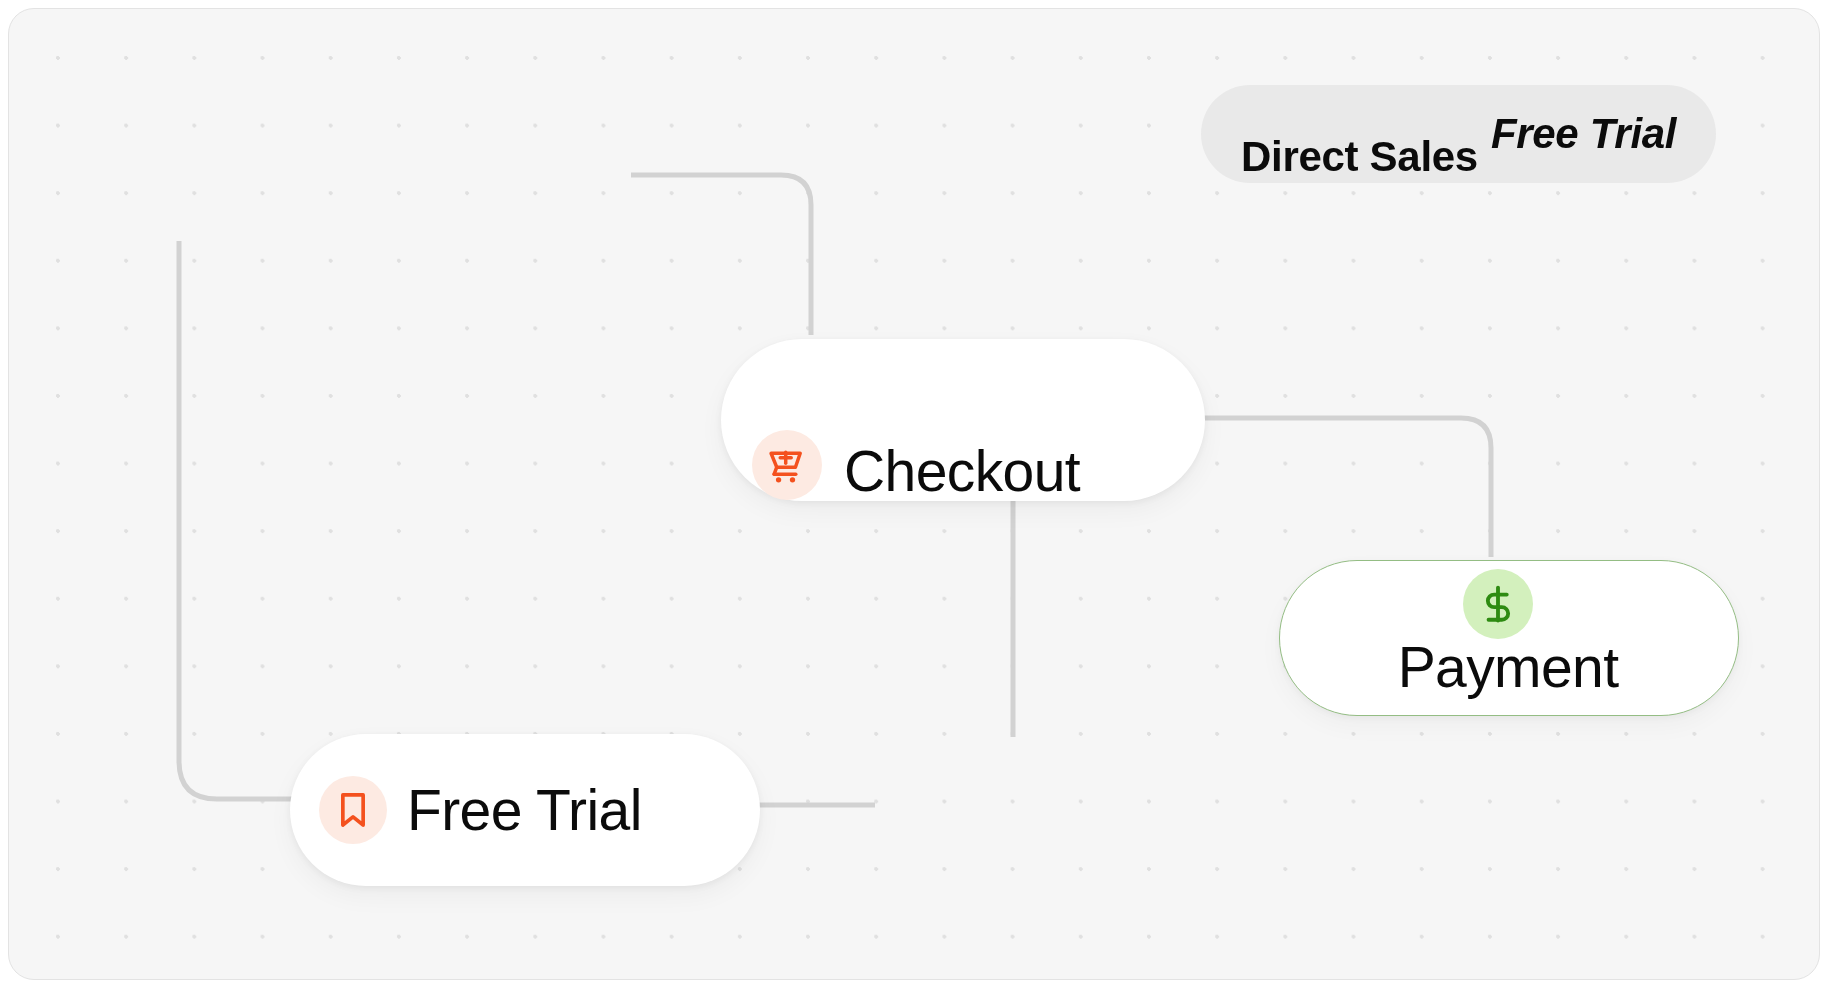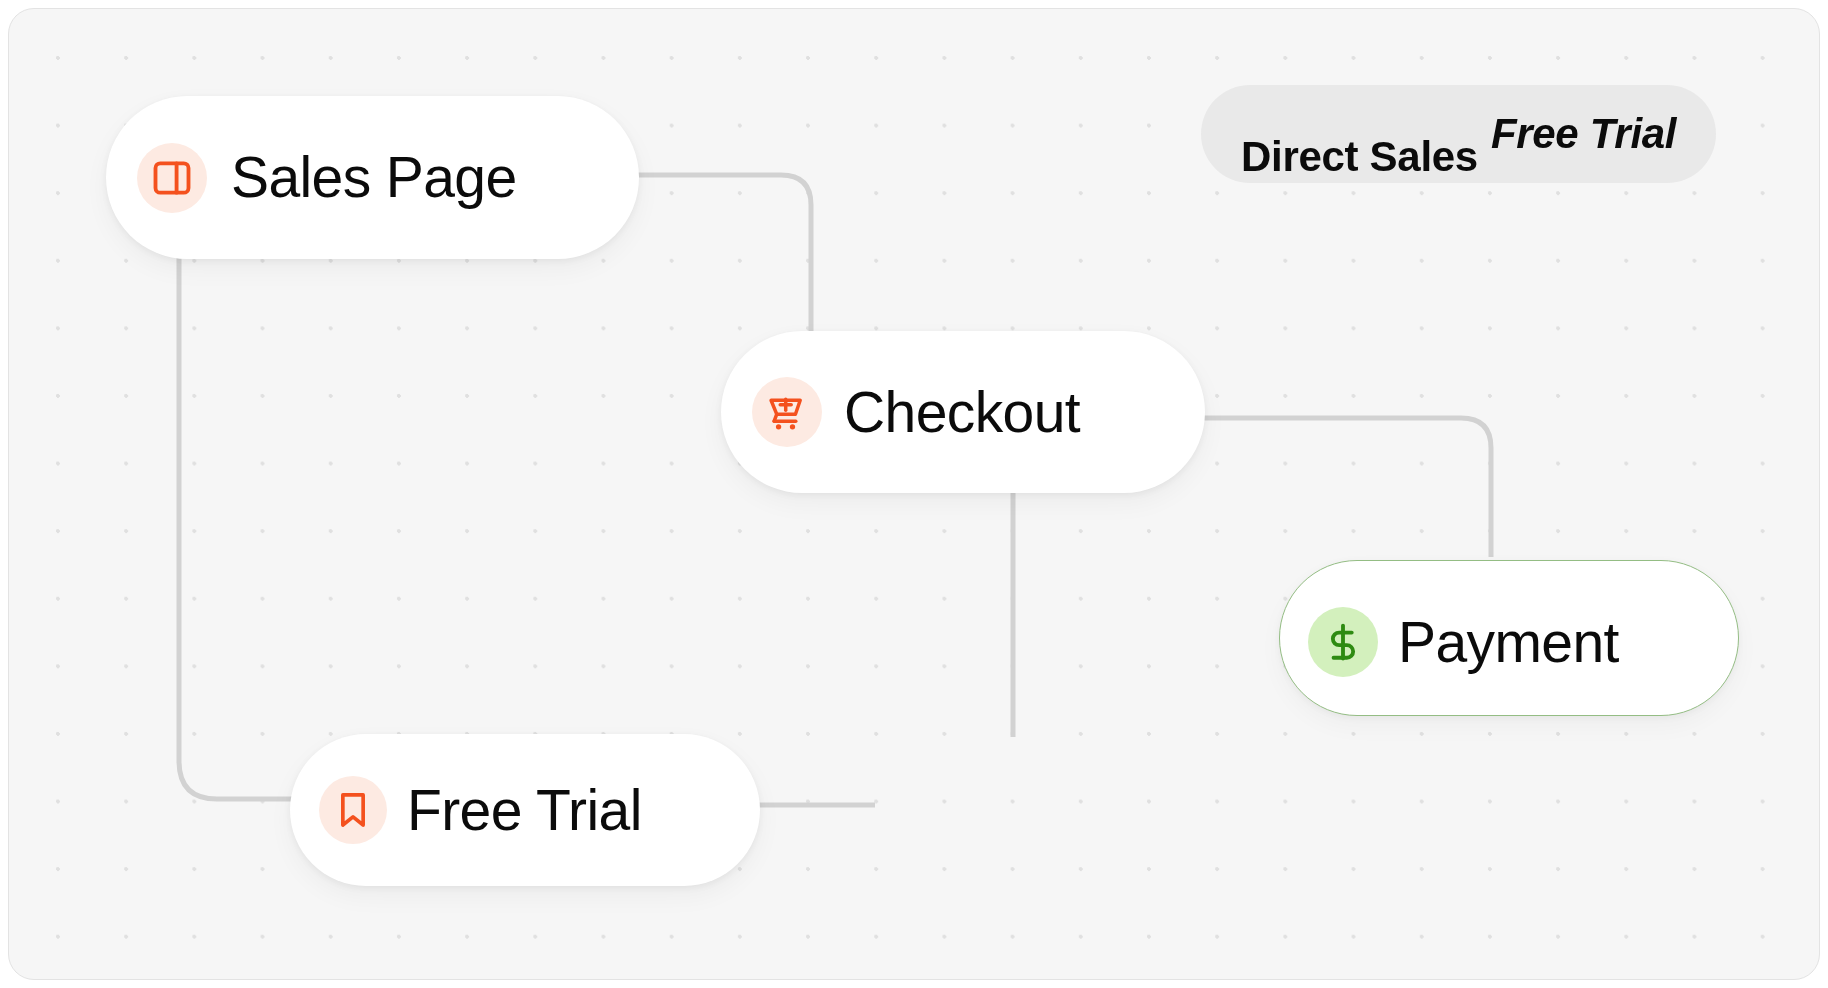--- a/index.html
+++ b/index.html
@@ -96,30 +96,32 @@
 
   
   #node-sales-page {
     left: 97px;  top: 87px;  width: 533px;  height: 163px;
     padding: 0 30px 0 30px;
     border-radius: 82px;
   }
   #node-sales-page .node-icon { width: 70px; height: 70px; margin-right: 24px; }
 
   #node-checkout {
-    left: 712px; top: 322px; width: 484px; height: 162px;
+    left: 712px; top: 330px; width: 484px; height: 162px;
     padding: 0 30px 0 30px;
     border-radius: 81px;
+    align-items: flex-end;
   }
   #node-checkout .node-icon { width: 70px; height: 70px; margin-right: 22px; }
 
   #node-payment {
     left: 1270px; top: 551px; width: 460px; height: 156px;
     padding: 8px 30px 0 28px;
     border-radius: 78px;
+    flex-direction: column;
   }
   #node-payment .node-icon { width: 70px; height: 70px; margin-right: 20px; }
 
   #node-free-trial {
     left: 281px; top: 725px; width: 470px; height: 152px;
     padding: 0 30px 0 28px;
     border-radius: 76px;
   }
   #node-free-trial .node-icon { width: 68px; height: 68px; margin-right: 20px; }
 
@@ -173,29 +175,20 @@
 
       <path class="edge-path" d="M 170 232 L 170 752 Q 170 790 208 790 L 288 790"></path>
 
       <path class="edge-path" d="M 1188 409 L 1452 409 Q 1482 409 1482 439 L 1482 548"></path>
 
       <path class="edge-path" d="M 1004 480 L 1004 728"></path>
 
       <path class="edge-path" d="M 738 796 L 866 796"></path>
     </svg>
 
-    <div class="node" id="node-sales-page">
-      <span class="node-icon">
-        <svg width="44" height="44" viewBox="0 0 24 24" fill="none" stroke="#f4511e" stroke-width="2.1" stroke-linecap="round" stroke-linejoin="round">
-          <rect x="3" y="4" width="18" height="16" rx="2.6"></rect>
-          <line x1="14.5" y1="4" x2="14.5" y2="20"></line>
-        </svg>
-      </span>
-      <span class="node-label">Sales Page</span>
-    </div>
 
     <div class="node" id="node-checkout">
       <span class="node-icon">
         <svg width="44" height="44" viewBox="0 0 24 24" fill="none" stroke="#f4511e" stroke-width="1.9" stroke-linecap="round" stroke-linejoin="round">
           <path d="M3.3 5.6 h15.9 l-2.6 7.6 H6.4 Z"></path>
           <line x1="6.4" y1="13.2" x2="5.0" y2="17.0"></line>
           <line x1="5.0" y1="17.0" x2="16.8" y2="17.0"></line>
           <circle cx="7.4" cy="20.1" r="1.45" fill="#f4511e" stroke="none"></circle>
           <circle cx="15.0" cy="20.1" r="1.45" fill="#f4511e" stroke="none"></circle>
           <line x1="11.3" y1="5.0" x2="11.3" y2="11.0"></line>

